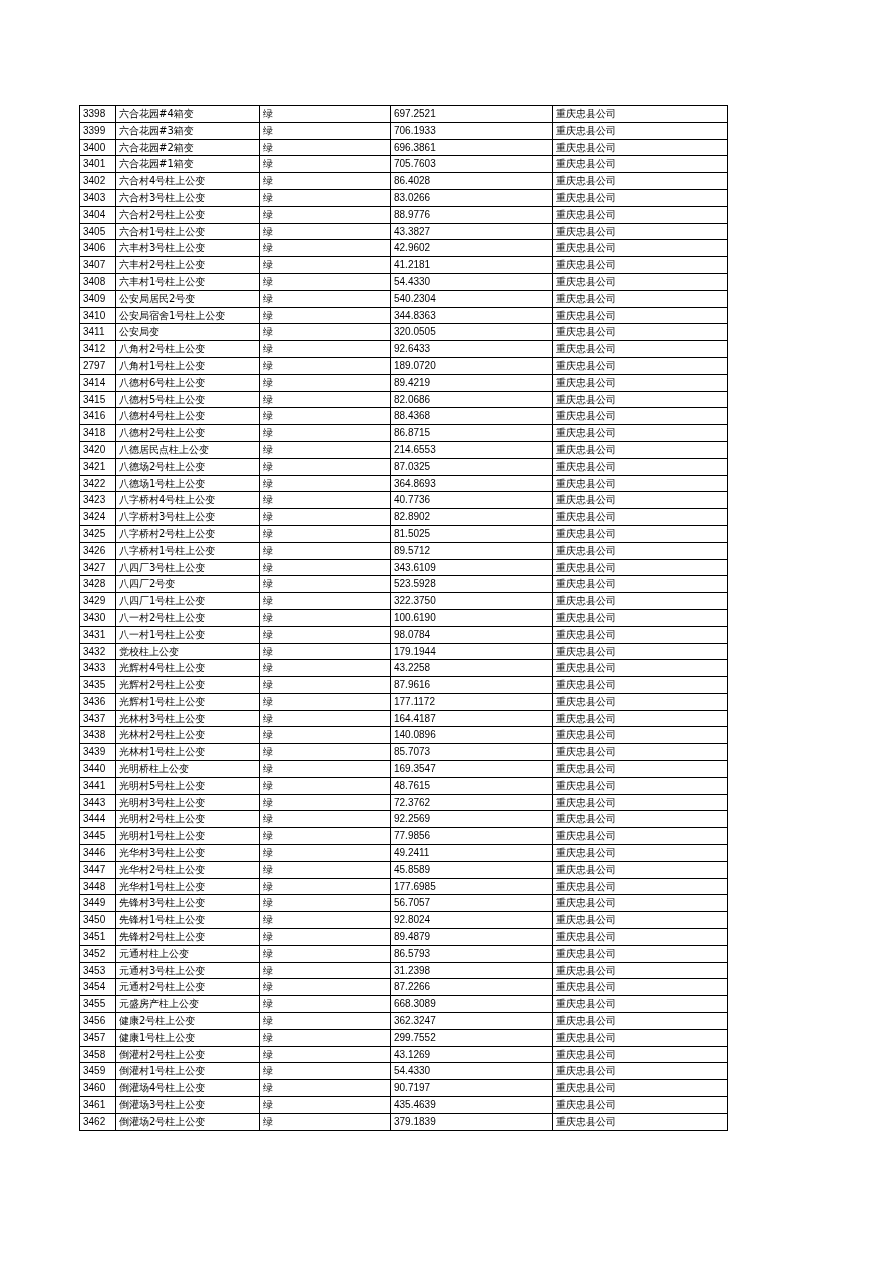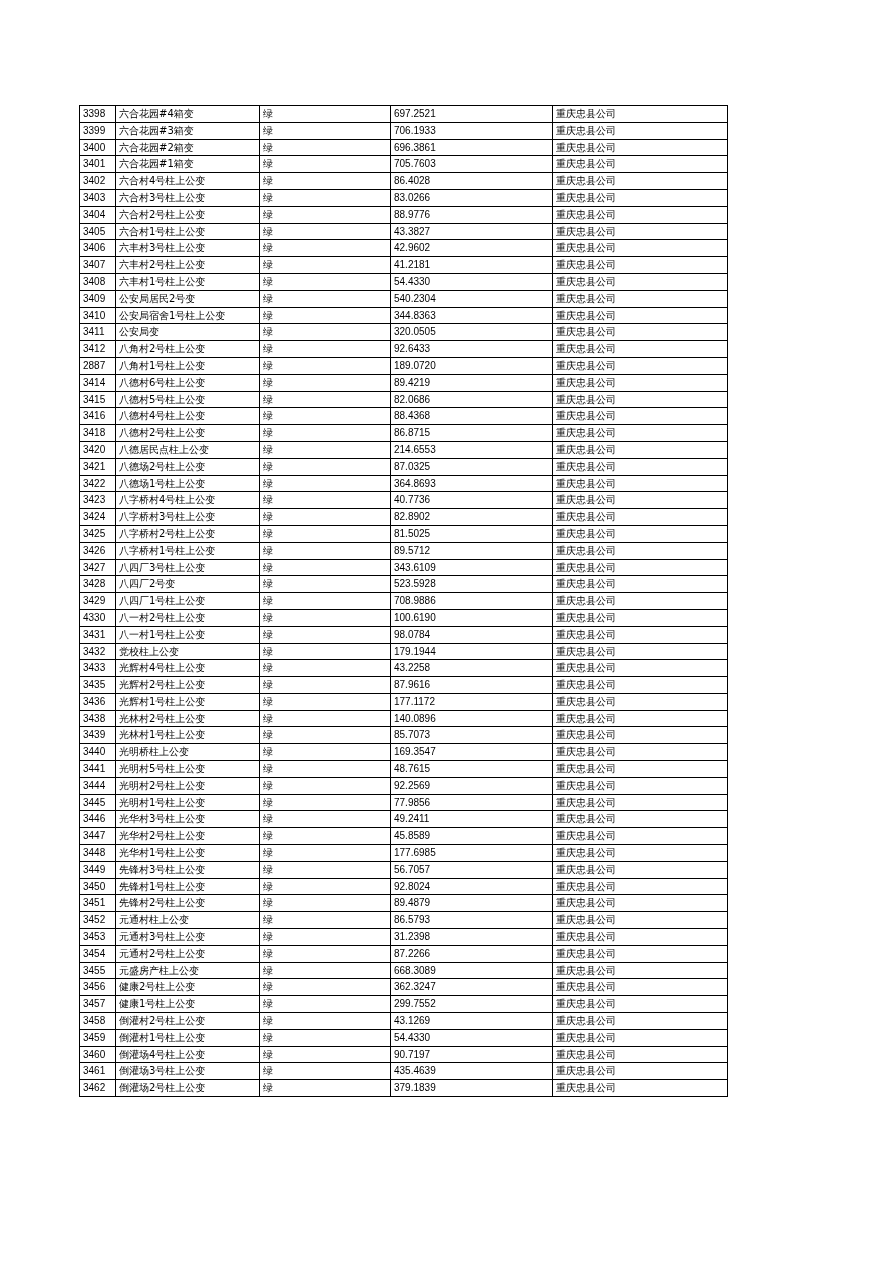--- a/index.html
+++ b/index.html
@@ -175,21 +175,21 @@
             <td class="company company-text">重庆忠县公司</td>
           </tr>
           <tr>
             <td class="id">3412</td>
             <td class="name cn">八角村2号柱上公变</td>
             <td class="color cn">绿</td>
             <td class="value">92.6433</td>
             <td class="company company-text">重庆忠县公司</td>
           </tr>
           <tr>
-            <td class="id">2887</td>
+            <td class="id">2797</td>
             <td class="name cn">八角村1号柱上公变</td>
             <td class="color cn">绿</td>
             <td class="value">189.0720</td>
             <td class="company company-text">重庆忠县公司</td>
           </tr>
           <tr>
             <td class="id">3414</td>
             <td class="name cn">八德村6号柱上公变</td>
             <td class="color cn">绿</td>
             <td class="value">89.4219</td>
@@ -276,25 +276,25 @@
             <td class="id">3428</td>
             <td class="name cn">八四厂2号变</td>
             <td class="color cn">绿</td>
             <td class="value">523.5928</td>
             <td class="company company-text">重庆忠县公司</td>
           </tr>
           <tr>
             <td class="id">3429</td>
             <td class="name cn">八四厂1号柱上公变</td>
             <td class="color cn">绿</td>
-            <td class="value">708.9886</td>
-            <td class="company company-text">重庆忠县公司</td>
-          </tr>
-          <tr>
-            <td class="id">4330</td>
+            <td class="value">322.3750</td>
+            <td class="company company-text">重庆忠县公司</td>
+          </tr>
+          <tr>
+            <td class="id">3430</td>
             <td class="name cn">八一村2号柱上公变</td>
             <td class="color cn">绿</td>
             <td class="value">100.6190</td>
             <td class="company company-text">重庆忠县公司</td>
           </tr>
           <tr>
             <td class="id">3431</td>
             <td class="name cn">八一村1号柱上公变</td>
             <td class="color cn">绿</td>
             <td class="value">98.0784</td>
@@ -322,20 +322,27 @@
             <td class="company company-text">重庆忠县公司</td>
           </tr>
           <tr>
             <td class="id">3436</td>
             <td class="name cn">光辉村1号柱上公变</td>
             <td class="color cn">绿</td>
             <td class="value">177.1172</td>
             <td class="company company-text">重庆忠县公司</td>
           </tr>
           <tr>
+            <td class="id">3437</td>
+            <td class="name cn">光林村3号柱上公变</td>
+            <td class="color cn">绿</td>
+            <td class="value">164.4187</td>
+            <td class="company company-text">重庆忠县公司</td>
+          </tr>
+          <tr>
             <td class="id">3438</td>
             <td class="name cn">光林村2号柱上公变</td>
             <td class="color cn">绿</td>
             <td class="value">140.0896</td>
             <td class="company company-text">重庆忠县公司</td>
           </tr>
           <tr>
             <td class="id">3439</td>
             <td class="name cn">光林村1号柱上公变</td>
             <td class="color cn">绿</td>
@@ -347,20 +354,27 @@
             <td class="name cn">光明桥柱上公变</td>
             <td class="color cn">绿</td>
             <td class="value">169.3547</td>
             <td class="company company-text">重庆忠县公司</td>
           </tr>
           <tr>
             <td class="id">3441</td>
             <td class="name cn">光明村5号柱上公变</td>
             <td class="color cn">绿</td>
             <td class="value">48.7615</td>
+            <td class="company company-text">重庆忠县公司</td>
+          </tr>
+          <tr>
+            <td class="id">3443</td>
+            <td class="name cn">光明村3号柱上公变</td>
+            <td class="color cn">绿</td>
+            <td class="value">72.3762</td>
             <td class="company company-text">重庆忠县公司</td>
           </tr>
           <tr>
             <td class="id">3444</td>
             <td class="name cn">光明村2号柱上公变</td>
             <td class="color cn">绿</td>
             <td class="value">92.2569</td>
             <td class="company company-text">重庆忠县公司</td>
           </tr>
           <tr>

